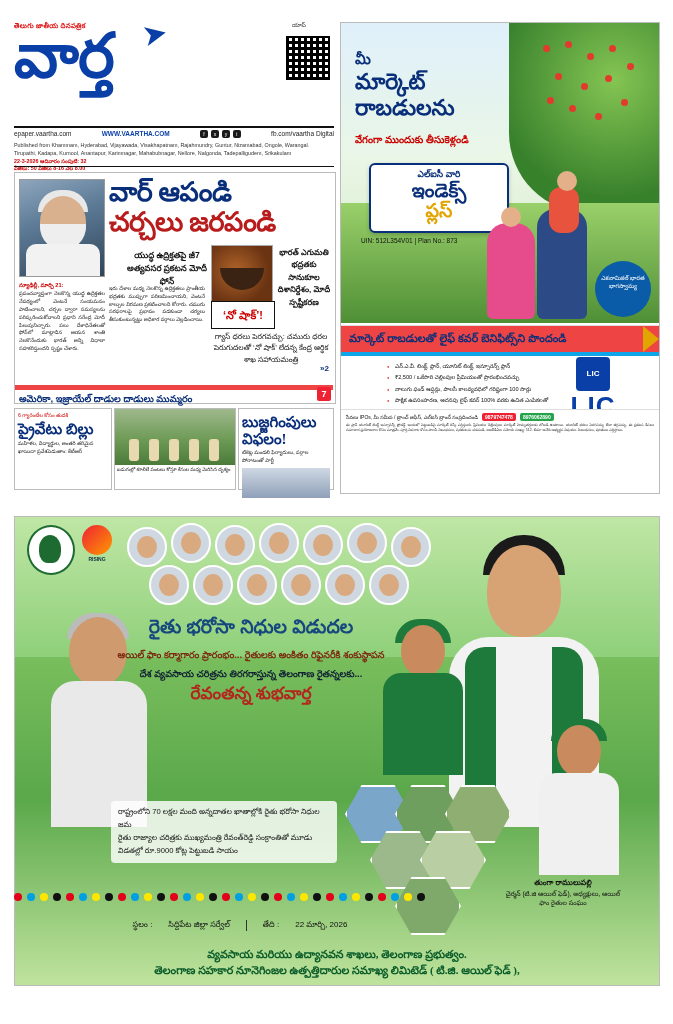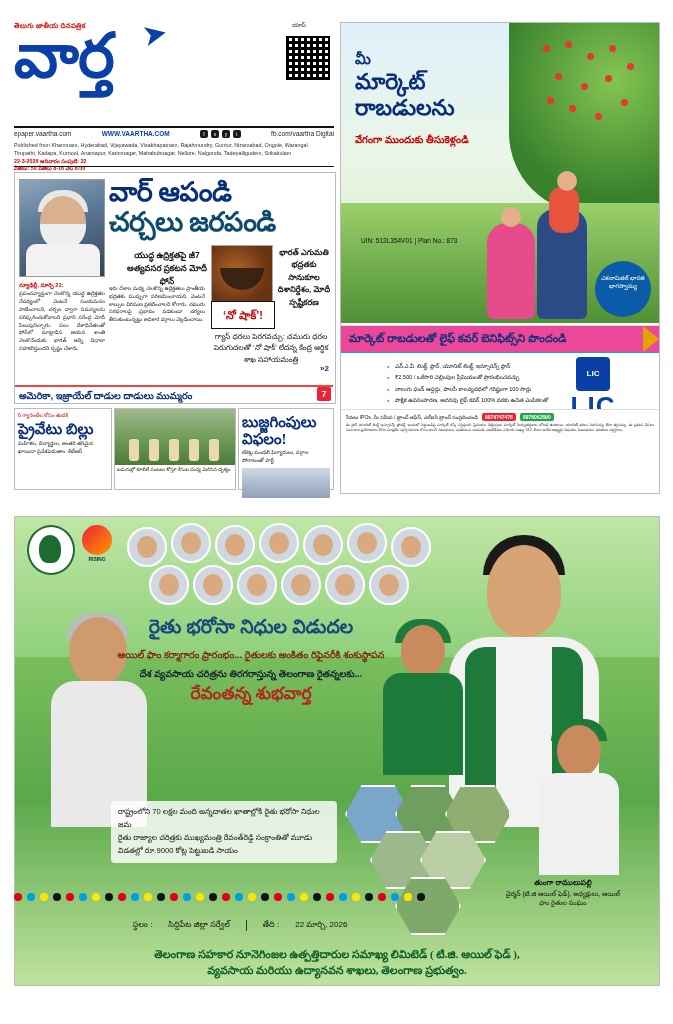--- a/index.html
+++ b/index.html
@@ -45,39 +45,39 @@
   }
   .lead-photo .face{position:absolute;left:20px;top:16px;width:46px;height:52px;border-radius:50% 50% 45% 45%;background:#d9b18e;}
   .lead-photo .hair{position:absolute;left:18px;top:10px;width:50px;height:22px;border-radius:25px 25px 0 0;background:#e8e8e8;}
   .lead-photo .beard{position:absolute;left:20px;top:44px;width:46px;height:26px;border-radius:0 0 24px 24px;background:#eee;}
   .lead-photo .body{position:absolute;left:6px;top:64px;width:74px;height:34px;background:#f2f2f2;border-radius:10px 10px 0 0;}
   .lead-head{
     position:absolute;left:94px;top:4px;width:222px;
     font-family:"Liberation Serif",serif;font-weight:bold;color:#0a2f7a;
     font-size:27px;line-height:1.12;letter-spacing:-.5px;
   }
-  .lead-head .l2{color:#0c4a6e;}
+  .lead-head .l2{color:#b91c1c;}
   .lead-sub{position:absolute;left:104px;top:76px;width:96px;font-size:8.5px;line-height:1.5;color:#111;text-align:center;font-weight:bold;}
   .lead-img2{
     position:absolute;left:196px;top:72px;width:60px;height:56px;
     background:radial-gradient(circle at 40% 45%,#b0642a,#6a3312 70%);border:1px solid #aaa;
   }
   .lead-img2 .bowl{position:absolute;left:8px;top:22px;width:44px;height:22px;border-radius:0 0 22px 22px;background:#3a2313;}
   .badge-shock{
     position:absolute;left:196px;top:128px;width:62px;height:26px;border:1.5px solid #111;background:#fff;
     font-size:11px;font-weight:bold;color:#c00;text-align:center;line-height:26px;
   }
   .lead-col3{position:absolute;left:262px;top:74px;width:54px;font-size:8px;line-height:1.55;color:#111;text-align:center;font-weight:bold;}
   .lead-col2b{position:absolute;left:196px;top:158px;width:120px;font-size:7.5px;line-height:1.5;color:#111;text-align:center;}
   .lead-body{position:absolute;left:4px;top:108px;width:86px;font-size:5.2px;line-height:1.5;color:#222;text-align:justify;}
   .lead-body b{display:block;color:#c00;font-size:5.6px;margin-bottom:1px;}
   .lead-body2{position:absolute;left:94px;top:112px;width:96px;font-size:5.2px;line-height:1.5;color:#222;text-align:justify;}
   .jump{position:absolute;right:6px;bottom:30px;font-size:8px;font-weight:bold;color:#0a2f7a;}
   .lead-strip{
-    position:absolute;left:0;bottom:0;width:318px;height:18px;background:#fff;border-top:2px solid #ef4444;
+    position:absolute;left:0;bottom:0;width:318px;height:18px;background:#fff;border-top:5px solid #ef4444;
     font-size:9.5px;font-weight:bold;color:#0a2f7a;line-height:18px;padding-left:4px;box-sizing:border-box;
   }
   .pagebox{position:absolute;right:4px;bottom:2px;width:14px;height:14px;background:#e23;color:#fff;font-size:9px;font-weight:bold;text-align:center;line-height:14px;border-radius:2px;}
 
   
   .blk{position:absolute;top:408px;border:1px solid #bbb;background:#fff;box-sizing:border-box;}
   .blk1{left:14px;width:98px;height:82px;padding:3px;}
   .blk2{left:114px;width:122px;height:82px;padding:0;}
   .blk3{left:238px;width:96px;height:82px;padding:3px;}
   .blk-kicker{font-size:5.2px;color:#c00;line-height:1.4;}
@@ -109,21 +109,21 @@
   .ad-plaque .t2{font-size:19px;color:#0a2f7a;font-weight:bold;line-height:1.05;}
   .ad-plaque .t3{font-size:19px;color:#e2a500;font-weight:bold;line-height:1.05;}
   .ad-uin{position:absolute;left:20px;top:214px;font-size:6.5px;color:#111;}
   .ad-people{position:absolute;right:6px;bottom:4px;width:170px;height:150px;}
   .ad-people .man{position:absolute;left:54px;bottom:0;width:50px;height:110px;background:#2b4a86;border-radius:18px 18px 6px 6px;}
   .ad-people .kid{position:absolute;left:66px;bottom:86px;width:30px;height:46px;background:#e7533c;border-radius:12px;}
   .ad-people .woman{position:absolute;left:4px;bottom:0;width:48px;height:96px;background:#e64b8b;border-radius:20px 20px 6px 6px;}
   .ad-people .head{position:absolute;width:20px;height:20px;border-radius:50%;background:#e3b08a;}
   .ad-badge{position:absolute;right:8px;bottom:6px;width:56px;height:56px;border-radius:50%;background:#0a5ca8;color:#fff;font-size:6px;text-align:center;line-height:1.25;padding-top:14px;box-sizing:border-box;}
 
-  .ad-bar{position:absolute;left:0;top:302px;width:318px;height:26px;background:#ec4899;border-top:1px solid #ddd;border-bottom:1px solid #0ea5e9;
+  .ad-bar{position:absolute;left:0;top:302px;width:318px;height:26px;background:#ef4444;border-top:1px solid #ddd;border-bottom:4px solid #0ea5e9;
     display:flex;align-items:center;}
   .ad-bar .txt{font-size:11px;font-weight:bold;color:#0a2f7a;padding-left:8px;}
   .ad-bar .arrow{margin-left:auto;width:0;height:0;border-left:16px solid #e2a500;border-top:13px solid transparent;border-bottom:13px solid transparent;}
 
   .ad-points{position:absolute;left:6px;top:332px;width:188px;font-size:5.6px;line-height:1.9;color:#111;}
   .ad-points li{margin-bottom:1px;list-style:none;position:relative;padding-left:8px;}
   .ad-points li:before{content:"●";position:absolute;left:0;color:#e23;font-size:4px;top:2px;}
   .lic-logo{position:absolute;right:10px;top:334px;width:112px;text-align:center;}
   .lic-logo .mark{width:34px;height:34px;margin:0 auto;background:#0a3fa8;border-radius:4px;color:#fff;font-size:8px;line-height:34px;font-weight:bold;}
   .lic-logo .big{font-size:26px;font-weight:bold;color:#0a3fa8;letter-spacing:1px;}
@@ -285,20 +285,25 @@
           <i style="left:86px;top:60px"></i>
           <i style="left:12px;top:58px"></i>
       </div>
       <div class="ad-field"></div>
       <div class="ad-head">
         <span class="l1">మీ</span>
         <span>మార్కెట్</span><br>
         <span>రాబడులను</span>
       </div>
       <div class="ad-sub">వేగంగా ముందుకు తీసుకెళ్లండి</div>
+      <div class="ad-plaque">
+        <div class="t1">ఎల్‌ఐసీ వారి</div>
+        <div class="t2">ఇండెక్స్</div>
+        <div class="t3">ప్లస్</div>
+      </div>
       <div class="ad-uin">UIN: 512L354V01 | Plan No.: 873</div>
       <div class="ad-people">
         <div class="woman"></div>
           <div class="head" style="left:18px;bottom:92px"></div>
         <div class="man"></div>
           <div class="head" style="left:70px;bottom:104px"></div>
         <div class="kid"></div>
           <div class="head" style="left:74px;bottom:128px"></div>
       </div>
       <div class="ad-badge">ఎకనామికల్ భారత భాగస్వామ్య</div>
@@ -437,22 +442,22 @@
 
     <div class="ba-meta">
       <span>స్థలం :</span>
       <span>సిద్దిపేట జిల్లా సర్వేల్</span>
       <span class="sep"></span>
       <span>తేది :</span>
       <span>22 మార్చి, 2026</span>
     </div>
 
     <div class="ba-foot">
+      <div>వ్యవసాయ మరియు ఉద్యానవన శాఖలు, తెలంగాణ ప్రభుత్వం.</div>
       <div>తెలంగాణ సహకార నూనెగింజల ఉత్పత్తిదారుల సమాఖ్య లిమిటెడ్ ( టి.జి. ఆయిల్‌ ఫెడ్‌ ),</div>
-      <div>వ్యవసాయ మరియు ఉద్యానవన శాఖలు, తెలంగాణ ప్రభుత్వం.</div>
     </div>
   </div>
 
   <div class="dots" id="dots">
       <i style="background: rgb(226, 0, 26);"></i>
       <i style="background: rgb(0, 160, 227);"></i>
       <i style="background: rgb(255, 230, 0);"></i>
       <i style="background: rgb(17, 17, 17);"></i>
       <i style="background: rgb(226, 0, 26);"></i>
       <i style="background: rgb(0, 160, 227);"></i>

